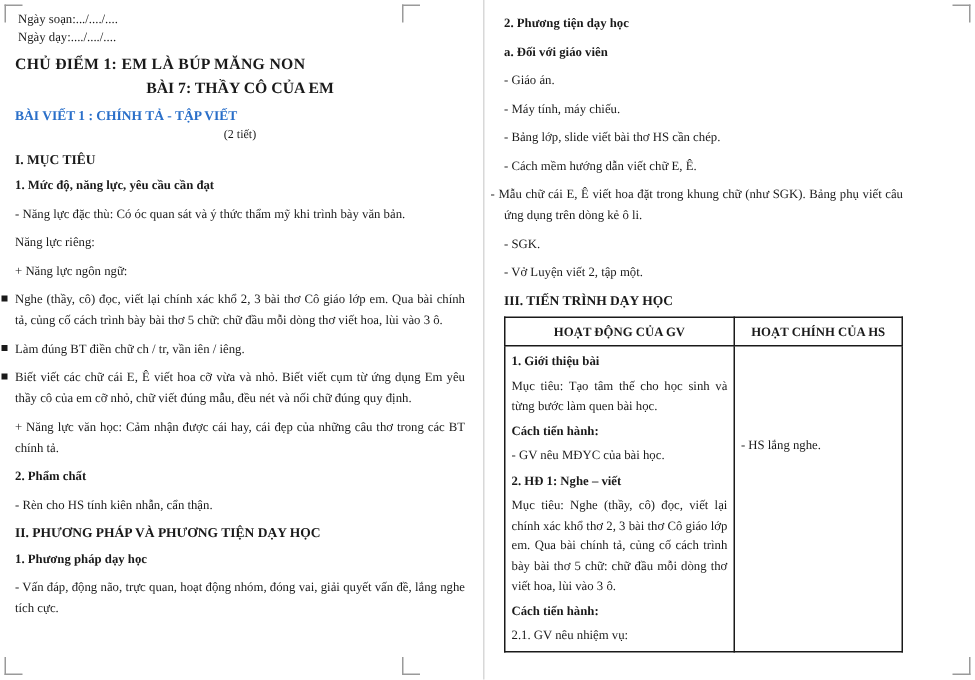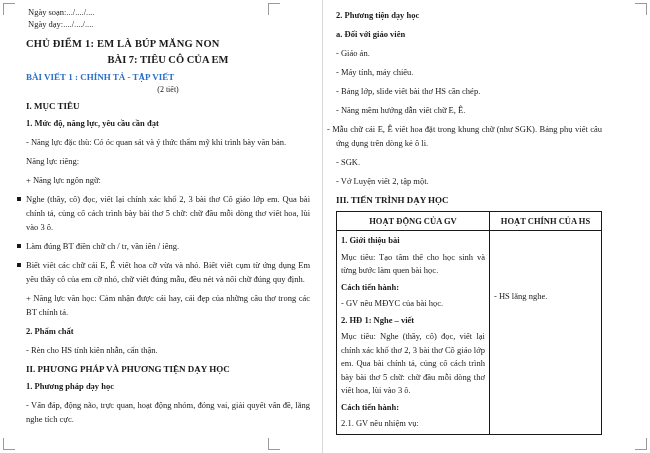--- a/index.html
+++ b/index.html
@@ -19,21 +19,21 @@
     position: absolute;
     inset: 0;
     display: flex;
   }
   .col {
     position: relative;
     box-sizing: border-box;
   }
   .col-left {
     width: 322px;
-    padding: 6px 12px 0 26px;
+    padding: 6px 12px 0 10px;
   }
   .col-right {
     width: 292px;
     padding: 6px 12px 16px 14px;
   }
   .gutter {
     position: absolute;
     left: 322px;
     top: 0;
     bottom: 0;
@@ -138,21 +138,21 @@
 </head>
 <body>
 
 <div class="page">
 
   <div class="col col-left">
     <div class="meta">Ngày soạn:.../..../....</div>
     <div class="meta">Ngày dạy:..../..../....</div>
 
     <div class="title-main">CHỦ ĐIỂM 1: EM LÀ BÚP MĂNG NON</div>
-    <div class="title-sub">BÀI 7: TIÊU CÔ CỦA EM</div>
+    <div class="title-sub">BÀI 7: THẦY CÔ CỦA EM</div>
     <div class="title-blue">BÀI VIẾT 1 : CHÍNH TẢ - TẬP VIẾT</div>
     <div class="title-time">(2 tiết)</div>
 
     <div class="h-section">I. MỤC TIÊU</div>
     <p class="body ind1 bd">1. Mức độ, năng lực, yêu cầu cần đạt</p>
     <p class="body ind1">- Năng lực đặc thù: Có óc quan sát và ý thức thẩm mỹ khi trình bày văn bản.</p>
     <p class="body ind1">Năng lực riêng:</p>
     <p class="body ind1">+ Năng lực ngôn ngữ:</p>
 
     <p class="body ind-hang">
@@ -175,21 +175,21 @@
   </div>
 
   <div class="gutter"></div>
 
   <div class="col col-right">
     <p class="body ind1 bd" style="margin-top:2px">2. Phương tiện dạy học</p>
     <p class="body ind2 bd">a. Đối với giáo viên</p>
     <p class="body ind3">- Giáo án.</p>
     <p class="body ind3">- Máy tính, máy chiếu.</p>
     <p class="body ind3">- Bảng lớp, slide viết bài thơ HS cần chép.</p>
-    <p class="body ind3">- Năng mềm hướng dẫn viết chữ E, Ê.</p>
+    <p class="body ind3">- Cách mềm hướng dẫn viết chữ E, Ê.</p>
     <p class="body ind3" style="text-indent:-9px">- Mẫu chữ cái E, Ê viết hoa đặt trong khung chữ (như SGK). Bảng phụ viết câu ứng dụng trên dòng kẻ ô li.</p>
 
     <p class="body ind3">- SGK.</p>
     <p class="body ind3">- Vở Luyện viết 2, tập một.</p>
 
     <div class="h-section">III. TIẾN TRÌNH DẠY HỌC</div>
 
     <table class="plan">
       <thead>
         <tr>

